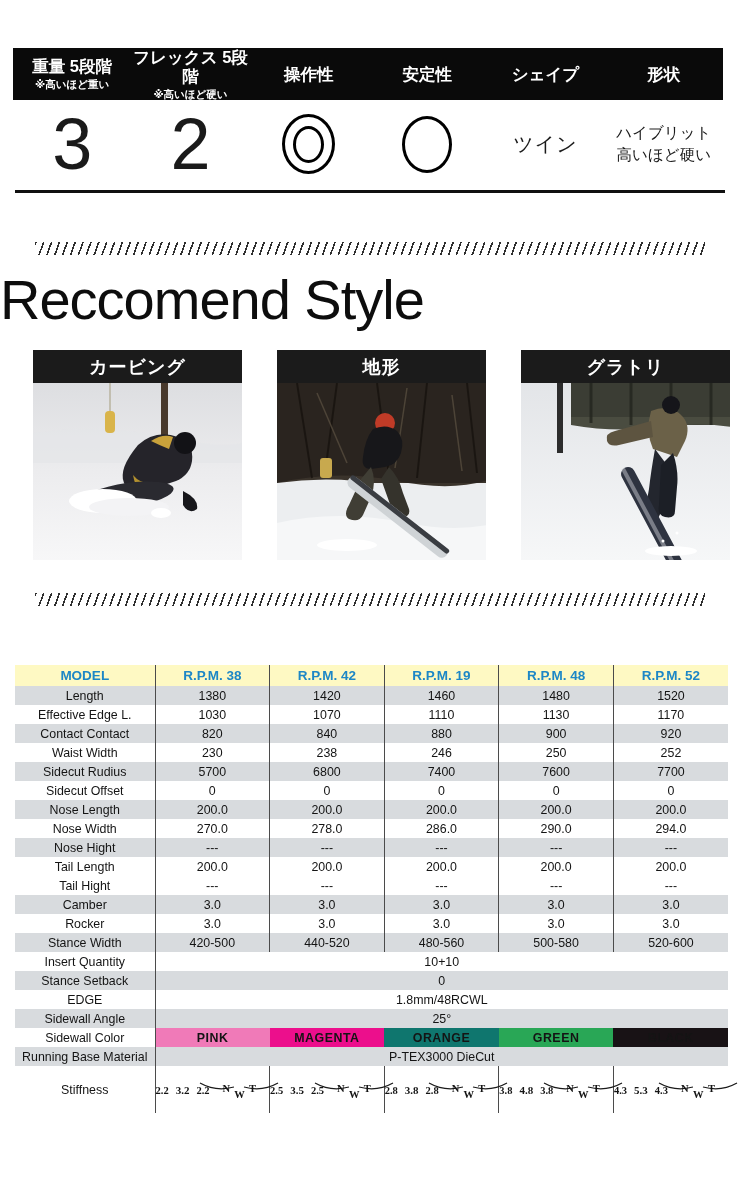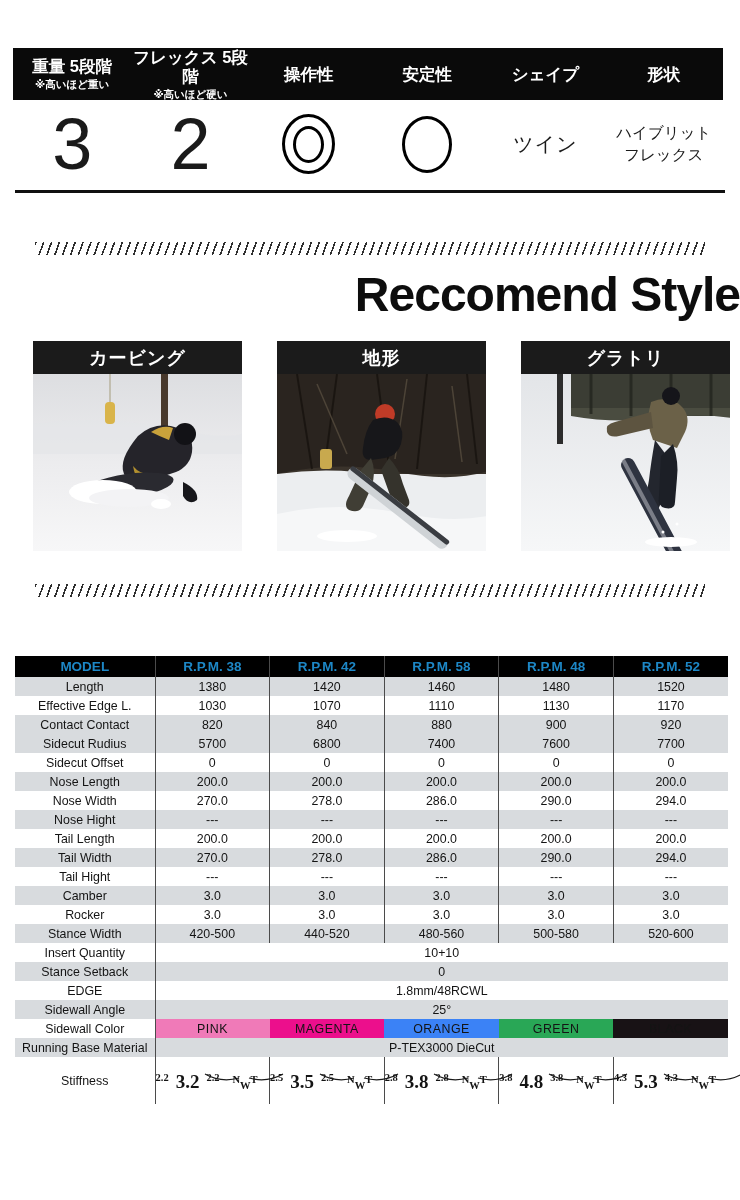--- a/index.html
+++ b/index.html
@@ -39,52 +39,52 @@
 
   
   .hatch {
     margin:49px 35px 0 35px; height:13px;
     background:repeating-linear-gradient(110deg, #2e2e2e 0 1.6px, transparent 1.6px 7.4px);
   }
   .hatch.second { margin-top:33px; }
 
   
   .reco-title {
-    margin-top:14px; text-align:right; font-size:48px; font-weight:bold;
+    margin-top:14px; text-align:left; font-size:56px; font-weight:normal;
     letter-spacing:-1px; color:#0d0d0d; line-height:1.1;
   }
 
   
   .styles-row { margin:20px 0 0 33px; width:697px; display:flex; gap:35px; }
   .style-card { width:220px; height:210px; position:relative; background:#e9eaec; overflow:hidden; }
   .style-label {
     position:absolute; top:0; left:0; width:100%; height:33px; background:#1b1b1b;
     color:#fff; font-size:18px; font-weight:bold; letter-spacing:1px;
     display:flex; align-items:center; justify-content:center; z-index:2;
   }
   .style-card svg { position:absolute; top:33px; left:0; }
 
   
   .table-wrap { margin:59px 0 0 15px; width:713px; }
   table { border-collapse:collapse; table-layout:fixed; width:713px; }
   col.c-label { width:140px; }
   col.c-data { width:114.6px; }
   th, td { text-align:center; vertical-align:middle; padding:0; }
-  tr.hdr th { height:21px; font-size:13.5px; font-weight:bold; color:#1d87c6; background:#000000; }
+  tr.hdr th { height:21px; font-size:13.5px; font-weight:bold; color:#1d87c6; background:#fef9c3; }
   tr.r td { height:19px; font-size:12.4px; color:#141414; }
   tr.gray td { background:#d8dbde; }
   td.lbl { font-size:12.4px; }
   .bR { border-right:1.5px solid #4b4b4b; }
-  td.cband { color:#fff; font-size:12.5px; font-weight:normal; letter-spacing:0.5px;margin-left:16px; }
+  td.cband { color:#fff; font-size:12.5px; font-weight:bold; letter-spacing:0.5px;margin-left:16px; }
   tr.stiff-row td { height:47px; }
 
   .stiff-wrap { display:flex; flex-direction:row; align-items:center; justify-content:center; padding-top:2px;font-family:Liberation Serif, serif; }
   .stiff-nums { display:flex; align-items:flex-start; gap:7px; line-height:1; }
   .sn { font-size:10.5px; font-weight:bold; margin-top:1px; }
-  .sw { font-size:19px; font-weight:bold; }
+  .sw { font-size:11px; font-weight:bold; }
   .stiff-low { position:relative; width:90px; height:17px; }
   .stiff-low svg { position:absolute; top:-1px; left:50%; transform:translateX(-50%); }
   .stiff-letters { position:absolute; top:2px; left:0; width:100%; display:flex; justify-content:space-between; padding:0 13px; }
   .stiff-letters span { font-size:10.5px; font-weight:bold; line-height:1; }
   .stiff-letters span.w { margin-top:6px; }
 </style>
 </head>
 <body>
 
 <div class="page">
@@ -127,21 +127,21 @@
         <div class="circle-icon"></div>
       </div>
       <div class="rv-col">
         <div class="rv-text one">
           <div class="rv-line">ツイン</div>
         </div>
       </div>
       <div class="rv-col">
         <div class="rv-text two">
           <div class="rv-line">ハイブリット</div>
-          <div class="rv-line">フレックス</div>
+          <div class="rv-line">高いほど硬い</div>
         </div>
       </div>
     </div>
   <div class="rating-rule"></div>
 
   <div class="hatch"></div>
 
   <h1 class="reco-title">Reccomend Style</h1>
 
   <div class="styles-row">
@@ -251,21 +251,21 @@
           <col class="c-data">
           <col class="c-data">
           <col class="c-data">
           <col class="c-data">
       </colgroup>
       <tbody id="spec-tbody">
           <tr class="hdr">
             <th class="bR">MODEL</th>
             <th class="bR">R.P.M. 38</th>
             <th class="bR">R.P.M. 42</th>
-            <th class="bR">R.P.M. 58</th>
+            <th class="bR">R.P.M. 19</th>
             <th class="bR">R.P.M. 48</th>
             <th>R.P.M. 52</th>
           </tr>
           <tr class="r gray">
             <td class="lbl bR">Length</td>
             <td class="val bR">1380</td>
             <td class="val bR">1420</td>
             <td class="val bR">1460</td>
             <td class="val bR">1480</td>
             <td class="val">1520</td>
@@ -279,20 +279,28 @@
             <td class="val">1170</td>
           </tr>
           <tr class="r gray">
             <td class="lbl bR">Contact Contact</td>
             <td class="val bR">820</td>
             <td class="val bR">840</td>
             <td class="val bR">880</td>
             <td class="val bR">900</td>
             <td class="val">920</td>
           </tr>
+          <tr class="r">
+            <td class="lbl bR">Waist Width</td>
+            <td class="val bR">230</td>
+            <td class="val bR">238</td>
+            <td class="val bR">246</td>
+            <td class="val bR">250</td>
+            <td class="val">252</td>
+          </tr>
           <tr class="r gray">
             <td class="lbl bR">Sidecut Rudius</td>
             <td class="val bR">5700</td>
             <td class="val bR">6800</td>
             <td class="val bR">7400</td>
             <td class="val bR">7600</td>
             <td class="val">7700</td>
           </tr>
           <tr class="r">
             <td class="lbl bR">Sidecut Offset</td>
@@ -327,28 +335,20 @@
             <td class="val">---</td>
           </tr>
           <tr class="r">
             <td class="lbl bR">Tail Length</td>
             <td class="val bR">200.0</td>
             <td class="val bR">200.0</td>
             <td class="val bR">200.0</td>
             <td class="val bR">200.0</td>
             <td class="val">200.0</td>
           </tr>
-          <tr class="r gray">
-            <td class="lbl bR">Tail Width</td>
-            <td class="val bR">270.0</td>
-            <td class="val bR">278.0</td>
-            <td class="val bR">286.0</td>
-            <td class="val bR">290.0</td>
-            <td class="val">294.0</td>
-          </tr>
           <tr class="r">
             <td class="lbl bR">Tail Hight</td>
             <td class="val bR">---</td>
             <td class="val bR">---</td>
             <td class="val bR">---</td>
             <td class="val bR">---</td>
             <td class="val">---</td>
           </tr>
           <tr class="r gray">
             <td class="lbl bR">Camber</td>
@@ -387,21 +387,21 @@
             <td class="span-val" colspan="5">1.8mm/48RCWL</td>
           </tr>
           <tr class="r gray">
             <td class="lbl bR">Sidewall Angle</td>
             <td class="span-val" colspan="5">25°</td>
           </tr>
           <tr class="r">
             <td class="lbl bR">Sidewall Color</td>
             <td class="cband" style="background: rgb(240, 122, 184);">PINK</td>
             <td class="cband" style="background: rgb(236, 15, 140);">MAGENTA</td>
-            <td class="cband" style="background: #3b82f6;">ORANGE</td>
+            <td class="cband" style="background: #0f766e;">ORANGE</td>
             <td class="cband" style="background: rgb(41, 167, 86);">GREEN</td>
             <td class="cband" style="background: rgb(24, 18, 21);">BLACK</td>
           </tr>
           <tr class="r gray">
             <td class="lbl bR">Running Base Material</td>
             <td class="span-val" colspan="5">P-TEX3000 DieCut</td>
           </tr>
           <tr class="r stiff-row">
             <td class="lbl bR">Stiffness</td>
             <td class="stiff bR">

